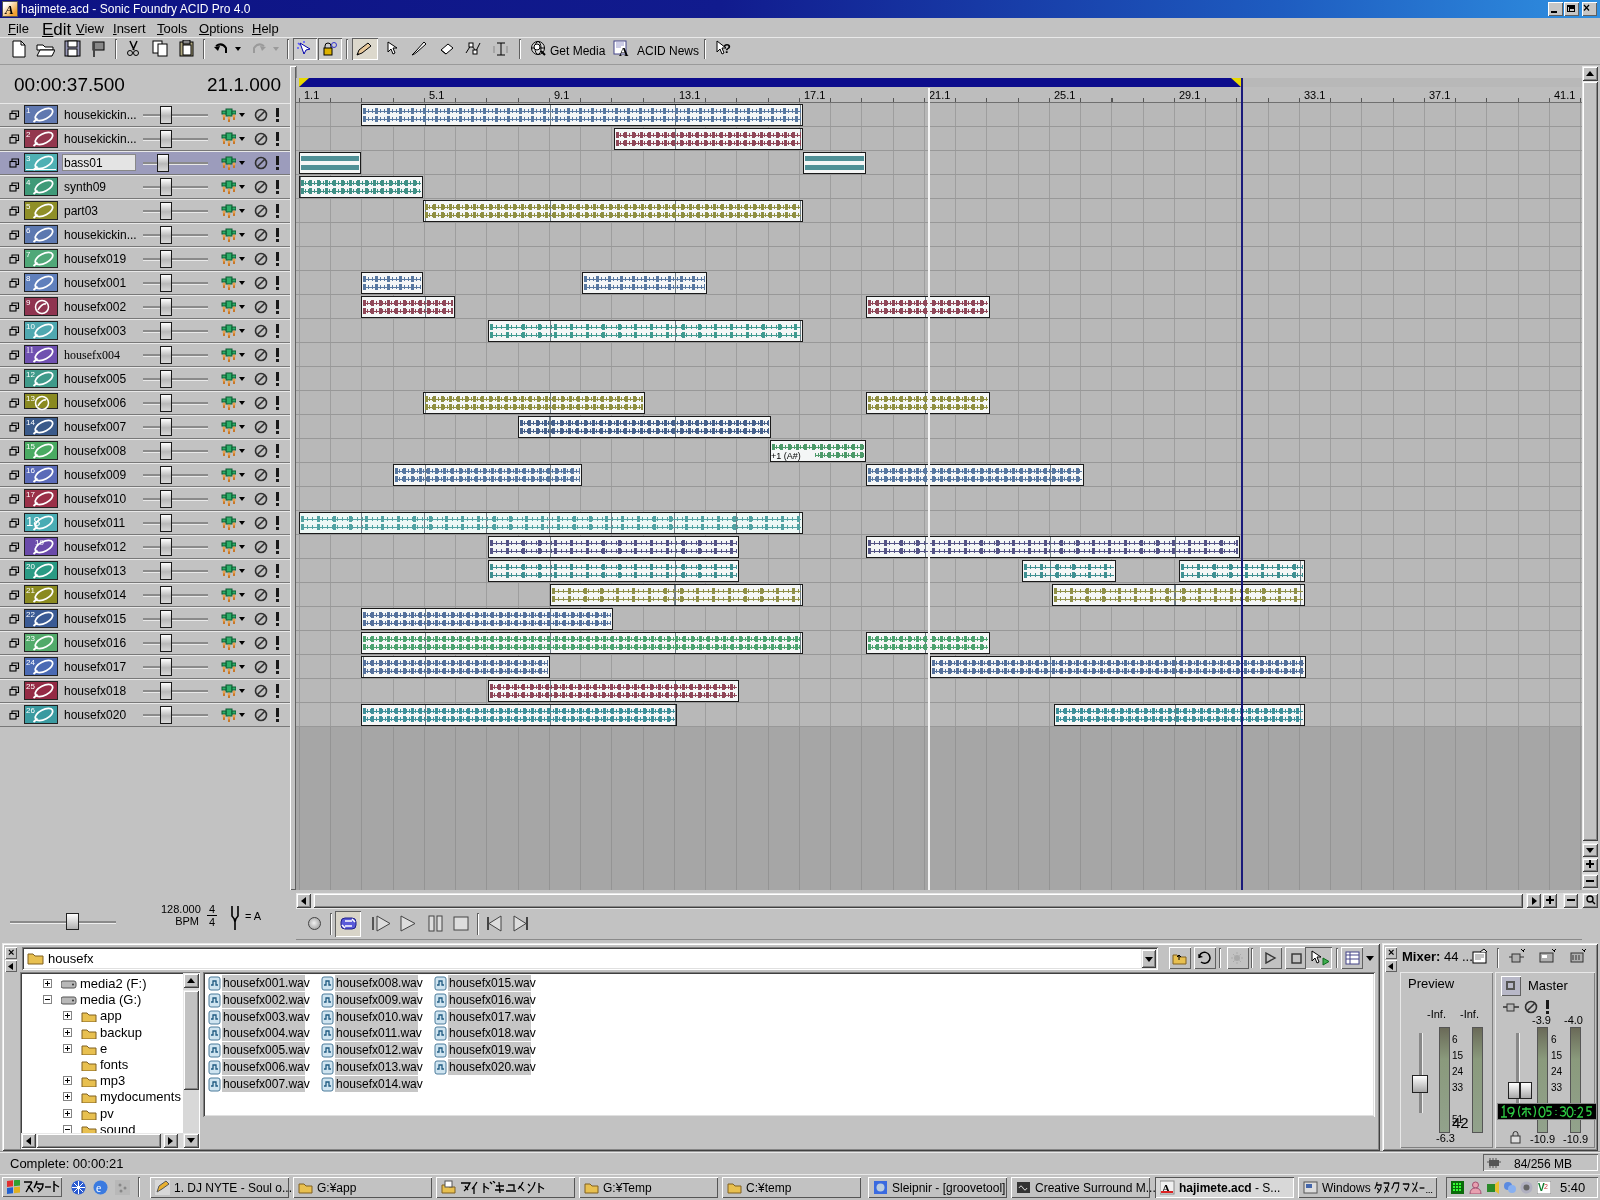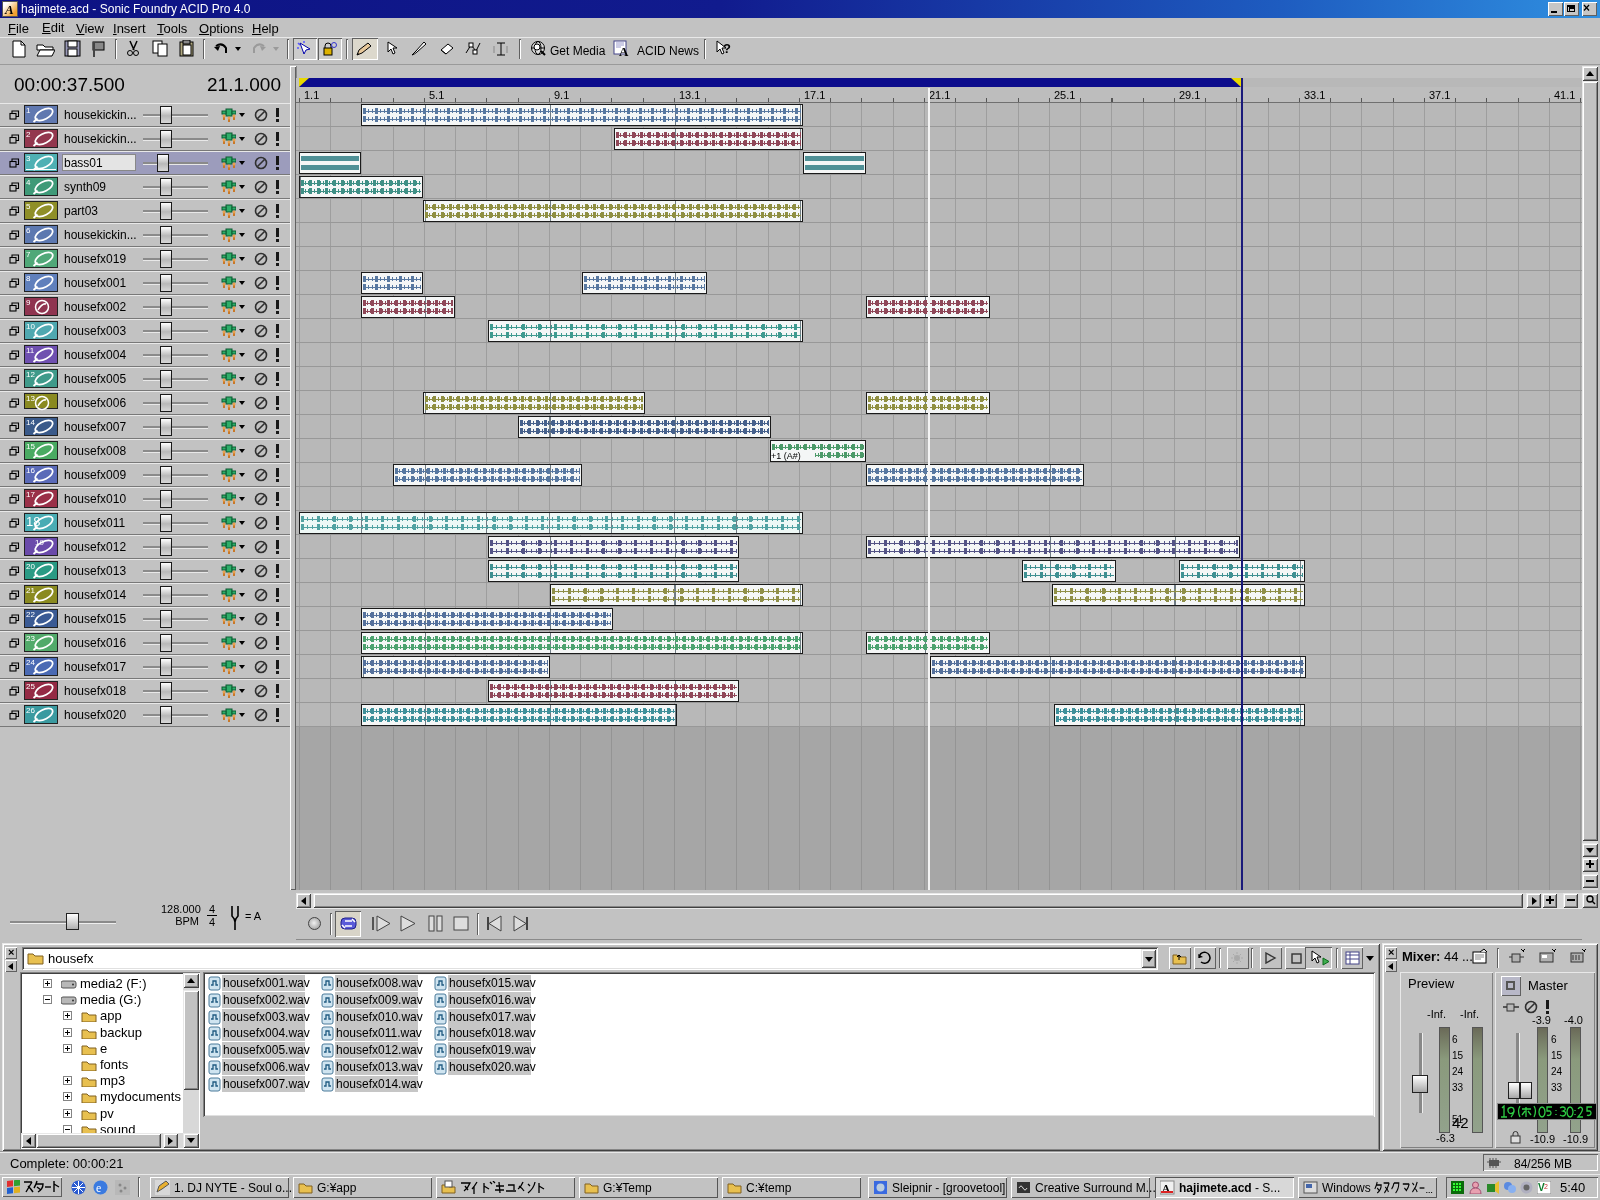--- a/index.html
+++ b/index.html
@@ -28,21 +28,21 @@
 </div>
 <div class="abs raised" style="left:1564px;top:2px;width:15px;height:14px;background:#c6c6c6;">
 <div class="abs" style="left:3px;top:3px;width:8px;height:7px;border:1px solid #000;border-top:2px solid #000;"></div>
       <div class="abs" style="left:5px;top:5px;width:6px;height:5px;background:#c6c6c6;border:1px solid #000;border-top:2px solid #000;"></div>
 </div>
 <div class="abs raised" style="left:1582px;top:2px;width:15px;height:14px;background:#c6c6c6;">
 <div class="abs" style="left:1px;top:-1px;font-size:12px;font-weight:bold;">×</div>
 </div>
 <div class="abs" style="left:0;top:18px;width:1600px;height:19px;background:#c2c2c2;"></div>
 <div class="abs" style="left:8px;top:21px;font-size:13px;color:#000;"><u>F</u>ile</div>
-<div class="abs" style="left:42px;top:20px;font-size:13px;color:#000;"><u>E</u>dit</div>
+<div class="abs" style="left:42px;top:20px;font-size:17px;color:#000;"><u>E</u>dit</div>
 <div class="abs" style="left:76px;top:21px;font-size:13px;color:#000;"><u>V</u>iew</div>
 <div class="abs" style="left:113px;top:21px;font-size:13px;color:#000;"><u>I</u>nsert</div>
 <div class="abs" style="left:157px;top:21px;font-size:13px;color:#000;"><u>T</u>ools</div>
 <div class="abs" style="left:199px;top:21px;font-size:13px;color:#000;"><u>O</u>ptions</div>
 <div class="abs" style="left:252px;top:21px;font-size:13px;color:#000;"><u>H</u>elp</div>
 <div class="abs" style="left:0;top:37px;width:1600px;height:28px;background:#c2c2c2;box-shadow:inset 0 1px 0 #e8e8e8;"></div>
 <div class="abs" style="left:0;top:64px;width:1600px;height:2px;background:#c2c2c2;box-shadow:inset 0 1px 0 #9a9a9a;"></div>
 <svg class="abs" style="left:10px;top:40px;" width="17" height="18" viewBox="0 0 17 18">
       <path d="M3 1 h8 l4 4 v12 h-12 z" fill="#fff" stroke="#000"></path>
       <path d="M11 1 v4 h4" fill="none" stroke="#000"></path>
@@ -662,21 +662,21 @@
 <svg class="abs" style="left:238px;top:9px;" width="8" height="6" viewBox="0 0 8 6">
         <path d="M1 1 h6 l-3 4 z" fill="#000"></path>
       </svg>
 <svg class="abs" style="left:254px;top:5px;" width="14" height="14" viewBox="0 0 14 14">
         <circle cx="7" cy="7" r="5.5" fill="none" stroke="#303030" stroke-width="1.6"></circle>
         <path d="M3.5 10.5 L10.5 3.5" stroke="#303030" stroke-width="1.6"></path>
       </svg>
 <div class="abs" style="left:276px;top:5px;width:3px;height:9px;background:#181818;"></div>
 <div class="abs" style="left:276px;top:16px;width:3px;height:3px;background:#181818;"></div>
 </div>
-<div class="abs" style="left:0;top:343px;width:290px;height:24px;background:#c2c2c2;box-shadow:inset 0 1px 0 #e8e8e8,inset 0 -1px 0 #787878;">
+<div class="abs" style="left:0;top:343px;width:290px;height:24px;background:#c2c2c2;box-shadow:inset 0 1px 0 #e8e8e8,inset 0 -1px 0 #787878;font-family:Liberation Serif, serif;">
 <svg class="abs" style="left:9px;top:7px;" width="11" height="10" viewBox="0 0 11 10">
         <rect x="1" y="3.5" width="6" height="5.5" fill="none" stroke="#000" stroke-width="1.1"></rect>
         <path d="M3 3.5 v-2.5 h6.5 v5.5 h-2.5" fill="none" stroke="#000" stroke-width="1.1"></path>
       </svg>
 <div class="abs" style="left:24px;top:2px;width:34px;height:19px;background:#6f50b0;border:1px solid #222;">
 <div class="abs" style="left:1px;top:0px;font-size:8px;color:#fff;">11</div>
 <svg class="abs" style="left:0;top:0;" width="34" height="19" viewBox="0 0 34 19">
           <g stroke="#fff" stroke-width="1.8" fill="none">
             <ellipse cx="19" cy="8.5" rx="9.5" ry="4.8" transform="rotate(-27 19 8.5)"></ellipse>
             <path d="M12.5 12.5 l-4 3.5"></path>

